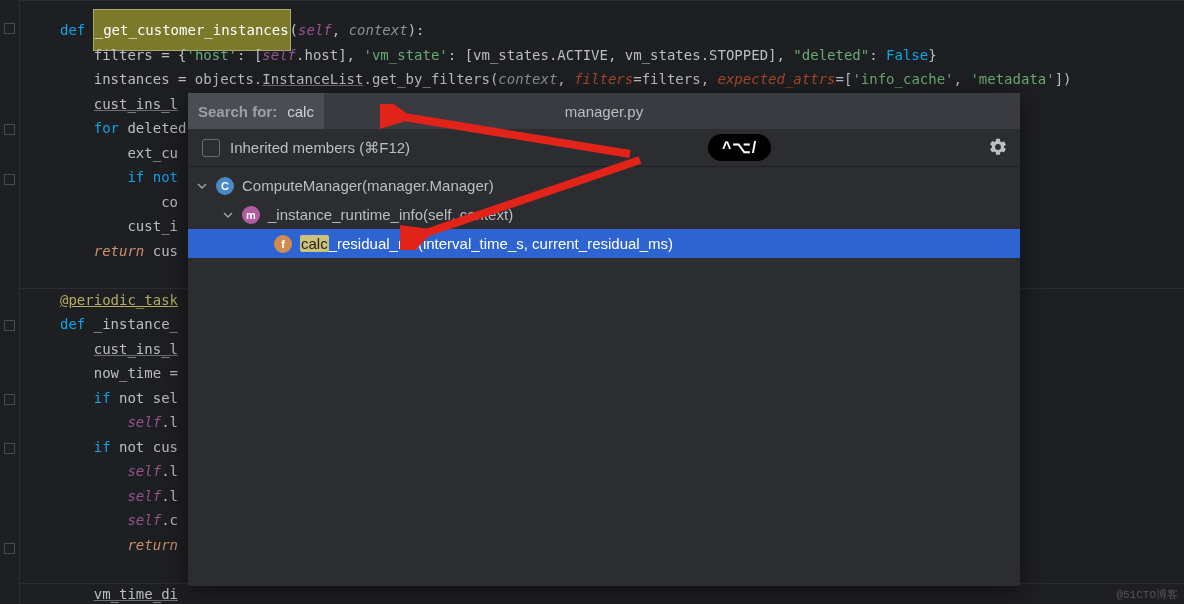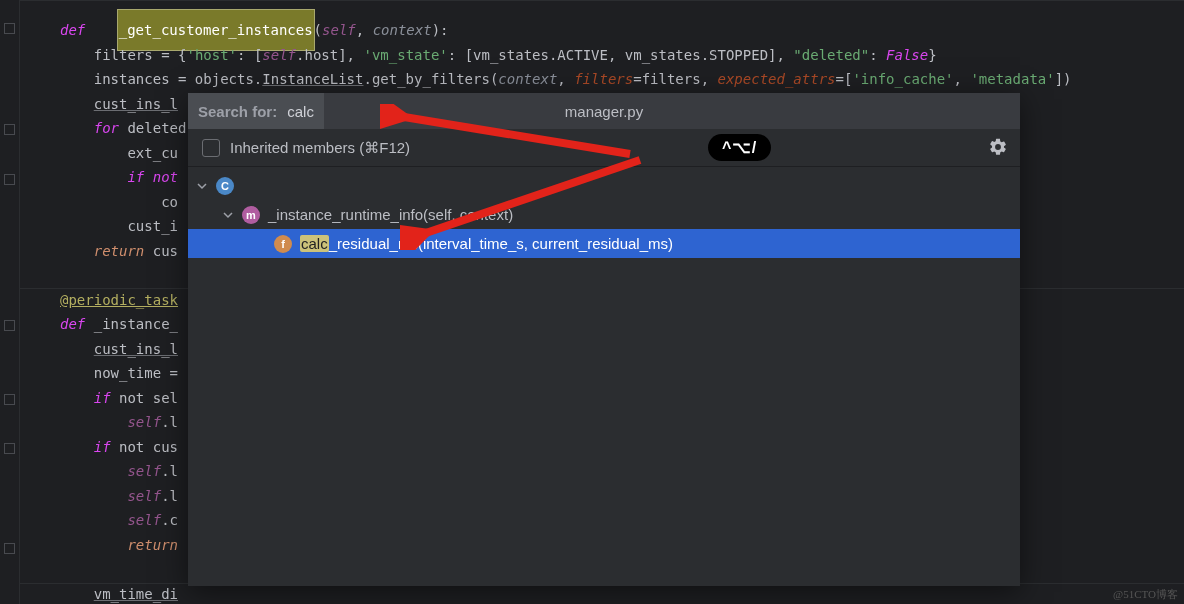--- a/index.html
+++ b/index.html
@@ -27,22 +27,22 @@
     border-right: 1px solid #2b2d30;
   }
   .fold-marker {
     position: absolute;
     left: 4px;
     width: 11px; height: 11px;
     border: 1px solid #5a5d63;
     opacity: 0.7;
   }
   .code-line { white-space: pre; padding-left: 36px; position:relative; }
-  .kw { color: #d946ef; font-style: italic; }
-  .hl-name { background: #7a7a2a; color: #fff; outline: 1px solid #a8a86e; padding:12px 1px;margin-left:24px;}
+  .kw { color: #0ea5e9; }
+  .hl-name { background: #7a7a2a; color: #fff; outline: 1px solid #a8a86e; padding:12px 1px;}
   .param-self { color: #94558d; font-style: italic; }
   .param { color: #8a8f99; font-style: italic; }
   .punct{ color: #bcbec4; }
   .str  { color: #6aab73; }
   .underline { text-decoration: underline; text-decoration-color: #6b6d72; }
   .named-arg { color: #aa4926; font-style: italic;}
   .return-kw { color: #cf8e6d; font-style: italic; margin-top: 46px;}
   .deco { color: #b3ae60; text-decoration: underline; }
   .hr-line { border-top:1px solid #2b2d30; position:absolute; left:20px; right:0;}
   
@@ -121,21 +121,21 @@
     flex-shrink:0;
   }
   .badge-c { background:#4a88c7; }
   .badge-m { background:#b05da0; }
   .badge-f { background:#d08b4e; }
   .match-hl { background:#8a7a3a; color:#1e1f22; border-radius:2px; padding:0 1px;}
   .tree-row.selected .match-hl { background:#ccc27a; color:#222; }
   .tree-text { font-family:-apple-system,sans-serif; }
   
   .arrow { position:absolute; pointer-events:none; }
-  .watermark { position:absolute; right:6px; bottom:2px; font-size:11px; color:#555; font-family:Liberation Serif, serif;}
+  .watermark { position:absolute; right:6px; bottom:2px; font-size:11px; color:#555; font-family:Liberation Mono, monospace;}
 </style>
 </head>
 <body>
 
 <div class="gutter">
   <div class="fold-marker" style="top:23px"></div>
   <div class="fold-marker" style="top:124px"></div>
   <div class="fold-marker" style="top:174px"></div>
   <div class="fold-marker" style="top:320px"></div>
   <div class="fold-marker" style="top:394px"></div>
@@ -188,20 +188,21 @@
     <svg class="gear-icon" viewBox="0 0 24 24" fill="currentColor">
         <path d="M19.14 12.94a7.07 7.07 0 0 0 .05-.94 7.07 7.07 0 0 0-.05-.94l2.03-1.58a.5.5 0 0 0 .12-.64l-1.92-3.32a.5.5 0 0 0-.61-.22l-2.39.96a7.03 7.03 0 0 0-1.62-.94l-.36-2.54A.5.5 0 0 0 13.9 2h-3.8a.5.5 0 0 0-.49.42l-.36 2.54c-.58.24-1.12.55-1.62.94l-2.39-.96a.5.5 0 0 0-.61.22L2.71 8.48a.5.5 0 0 0 .12.64l2.03 1.58c-.03.31-.05.63-.05.94s.02.63.05.94l-2.03 1.58a.5.5 0 0 0-.12.64l1.92 3.32c.14.24.43.34.61.22l2.39-.96c.5.39 1.04.7 1.62.94l.36 2.54c.04.24.25.42.49.42h3.8c.24 0 .45-.18.49-.42l.36-2.54c.58-.24 1.12-.55 1.62-.94l2.39.96c.18.12.47.02.61-.22l1.92-3.32a.5.5 0 0 0-.12-.64l-2.03-1.58zM12 15.5A3.5 3.5 0 1 1 12 8.5a3.5 3.5 0 0 1 0 7z"></path>
       </svg>
   </div>
   <div class="tree">
     <div class="tree-row">
       <svg class="chevron" viewBox="0 0 12 12">
           <path d="M2 4 L6 8 L10 4" stroke="currentColor" stroke-width="1.5" fill="none"></path>
         </svg>
       <span class="badge badge-c">C</span>
+      <span class="tree-text">ComputeManager(manager.Manager)</span>
     </div>
     <div class="tree-row" style="padding-left:34px">
       <svg class="chevron" viewBox="0 0 12 12">
           <path d="M2 4 L6 8 L10 4" stroke="currentColor" stroke-width="1.5" fill="none"></path>
         </svg>
       <span class="badge badge-m">m</span>
       <span class="tree-text">_instance_runtime_info(self, context)</span>
     </div>
     <div class="tree-row selected" style="padding-left:86px">
       <span class="badge badge-f">f</span>

